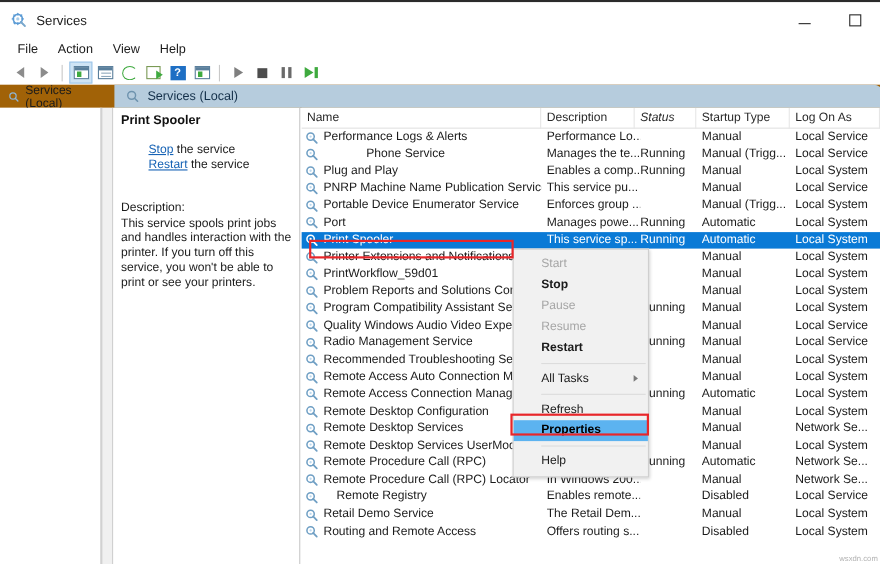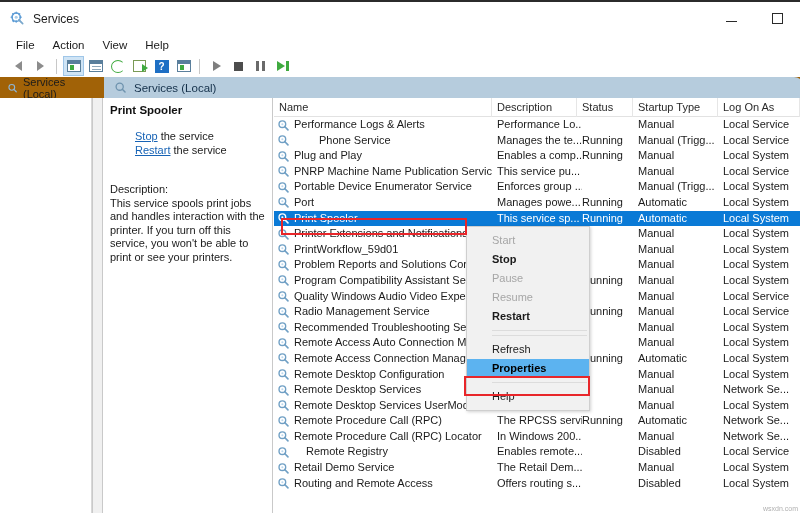--- a/index.html
+++ b/index.html
@@ -338,21 +338,21 @@
     <div id="desc-block">
       <div>Description:</div>
       <div>This service spools print jobs and handles interaction with the printer. If you turn off this service, you won't be able to print or see your printers.</div>
     </div>
   </div>
 
   <div id="list-pane">
     <div id="list-header">
         <div class="col-head" style="left: 0px; width: 218px;">Name</div>
         <div class="col-head" style="left: 218px; width: 85px;">Description</div>
-        <div class="col-head" style="left: 303px; width: 56px;">Status</div>
+        <div class="col-head" style="left: 303px; width: 56px; font-style: italic;">Status</div>
         <div class="col-head" style="left: 359px; width: 85px;">Startup Type</div>
         <div class="col-head" style="left: 444px; width: 82px;">Log On As</div>
       </div>
     <div id="rows">
         <div class="row">
           <svg class="gear" viewBox="0 0 16 16">
             <circle cx="6.6" cy="6.4" r="4.1" fill="none" stroke="#6f9fc4" stroke-width="1.7"></circle>
             <circle cx="6.6" cy="6.4" r="1.3" fill="#bcd8ee"></circle>
             <path d="M9.4 9.2l4.1 4.1" stroke="#6f9fc4" stroke-width="2" stroke-linecap="round"></path>
           </svg>
@@ -361,21 +361,21 @@
           <div class="cell" style="left: 308px; width: 56px;"></div>
           <div class="cell" style="left: 364px; width: 85px;">Manual</div>
           <div class="cell" style="left: 449px; width: 82px;">Local Service</div>
         </div>
         <div class="row">
           <svg class="gear" viewBox="0 0 16 16">
             <circle cx="6.6" cy="6.4" r="4.1" fill="none" stroke="#6f9fc4" stroke-width="1.7"></circle>
             <circle cx="6.6" cy="6.4" r="1.3" fill="#bcd8ee"></circle>
             <path d="M9.4 9.2l4.1 4.1" stroke="#6f9fc4" stroke-width="2" stroke-linecap="round"></path>
           </svg>
-          <div class="cell name" style="left: 1px; width: 218px; padding-left: 44px;">Phone Service</div>
+          <div class="cell name" style="left: 15px; width: 218px; padding-left: 44px;">Phone Service</div>
           <div class="cell" style="left: 223px; width: 85px;">Manages the te...</div>
           <div class="cell" style="left: 308px; width: 56px;">Running</div>
           <div class="cell" style="left: 364px; width: 85px;">Manual (Trigg...</div>
           <div class="cell" style="left: 449px; width: 82px;">Local Service</div>
         </div>
         <div class="row">
           <svg class="gear" viewBox="0 0 16 16">
             <circle cx="6.6" cy="6.4" r="4.1" fill="none" stroke="#6f9fc4" stroke-width="1.7"></circle>
             <circle cx="6.6" cy="6.4" r="1.3" fill="#bcd8ee"></circle>
             <path d="M9.4 9.2l4.1 4.1" stroke="#6f9fc4" stroke-width="2" stroke-linecap="round"></path>
@@ -641,20 +641,21 @@
       </div>
   </div>
 
   <div id="ctx-menu">
       <div class="ctx-item disabled">Start</div>
       <div class="ctx-item bold">Stop</div>
       <div class="ctx-item disabled">Pause</div>
       <div class="ctx-item disabled">Resume</div>
       <div class="ctx-item bold">Restart</div>
       <div style="height: 1px; background: rgb(220, 220, 220); margin: 4px 2px 4px 25px;"></div>
+      <div class="ctx-item">All Tasks<div class="ctx-arrow"></div></div>
       <div style="height: 1px; background: rgb(220, 220, 220); margin: 4px 2px 4px 25px;"></div>
       <div class="ctx-item">Refresh</div>
       <div class="ctx-item highlight">Properties</div>
       <div style="height: 1px; background: rgb(220, 220, 220); margin: 4px 2px 4px 25px;"></div>
       <div class="ctx-item">Help</div>
     </div>
 
   <div class="annot" id="annot-row" style="border-color: rgb(232, 38, 42);"></div>
   <div class="annot" id="annot-props" style="border-color: rgb(232, 38, 42);"></div>
 

